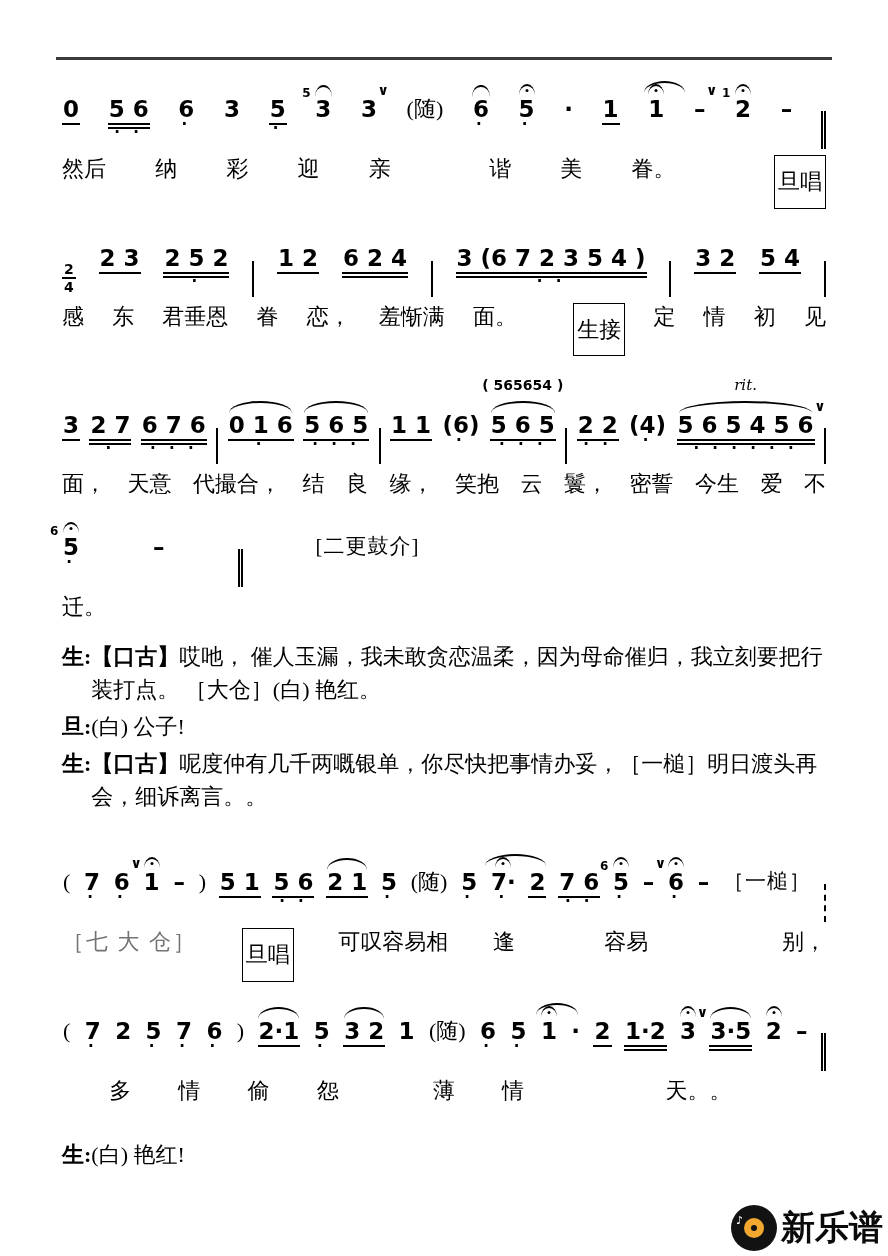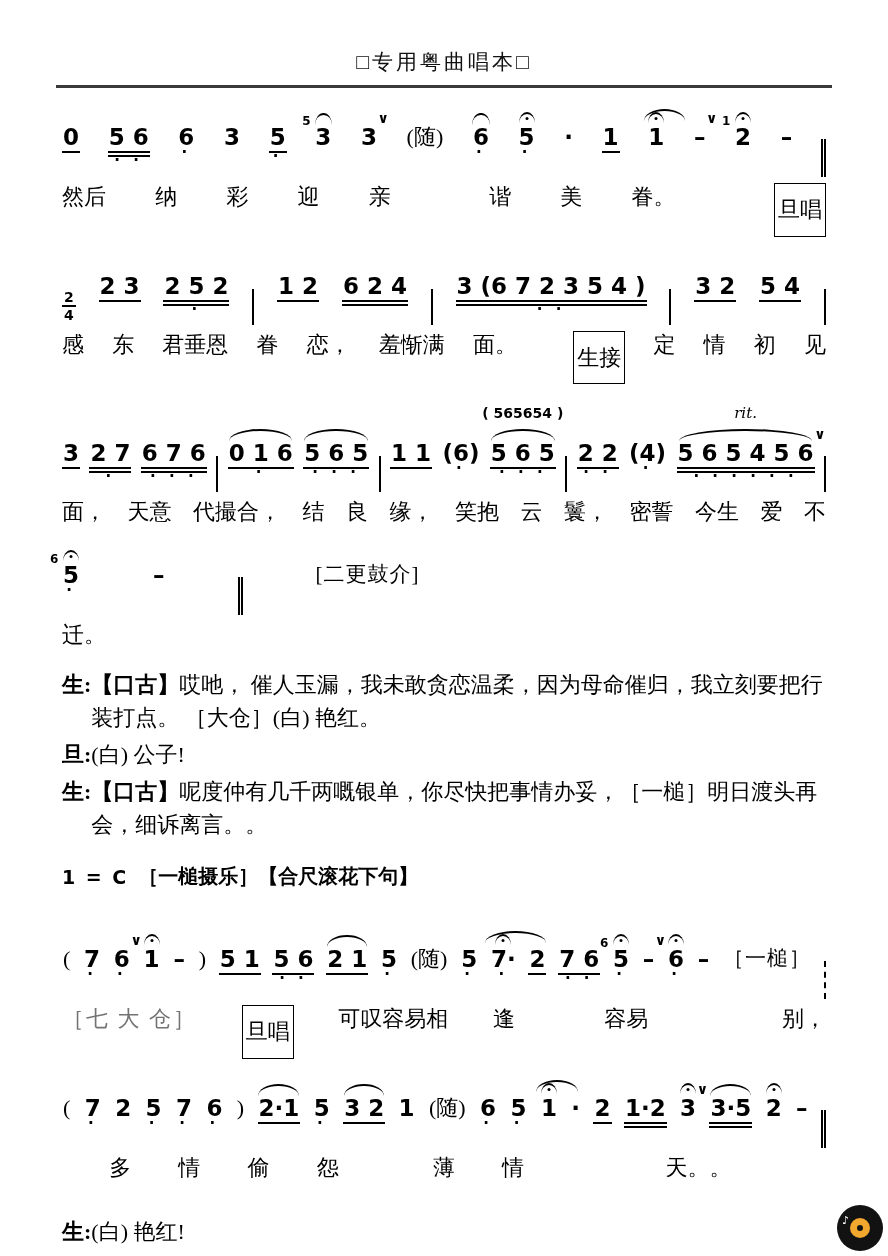--- a/index.html
+++ b/index.html
@@ -62,21 +62,20 @@
   .vinyl{width:46px;height:46px;border-radius:50%;background:#121212;position:relative;flex:0 0 auto;}
   .vinyl::before{content:"";position:absolute;inset:13px;border-radius:50%;background:#F2A72E;}
   .vinyl::after{content:"";position:absolute;inset:20px;border-radius:50%;background:#121212;}
   .vinyl .notes8{position:absolute;left:5px;top:9px;color:#fff;font-size:11px;z-index:2;}
   .logo-text{font-size:34px;font-weight:bold;font-family:"DejaVu Sans",sans-serif;color:#0a0a0a;}
 </style>
 </head>
 <body>
 
 <div class="page">
-  <div class="header">□专用粤曲唱本□</div>
   <div class="hr"></div>
 
   <div class="mline">
       <div class="nrow">
         <div class="nt">
           <span class="m">0</span>
           <span class="ul"></span>
         </div>
         <div class="nt">
           <span class="m">5 6</span>
@@ -333,24 +332,20 @@
       <div class="dline">
         <span class="role">旦:</span>
         <span class="dtext">(白) 公子!</span>
       </div>
       <div class="dline">
         <span class="role">生:</span>
         <span class="dtext"><span class="tag">【口古】</span>呢度仲有几千两嘅银单，你尽快把事情办妥，［一槌］明日渡头再会，细诉离言。。</span>
       </div>
     </div>
 
-  <div class="keyline">
-    <span class="key">1 = C</span>
-    <span class="keyrest">［一槌摄乐］【合尺滚花下句】</span>
-  </div>
 
   <div class="mline ann-space">
       <div class="nrow">
         <div class="nt paren">
           <span class="m">(</span>
         </div>
         <div class="nt">
           <span class="m">7</span>
           <span class="dl">·</span>
         </div>
@@ -557,13 +552,14 @@
     <span class="role">生:</span>
     <span class="dtext">(白) 艳红!</span>
   </div>
 
 </div>
 
 <div class="logo">
   <div class="vinyl">
       <span class="notes8">♪</span>
     </div>
+  <span class="logo-text">新乐谱</span>
 </div>
 
 </body></html>

